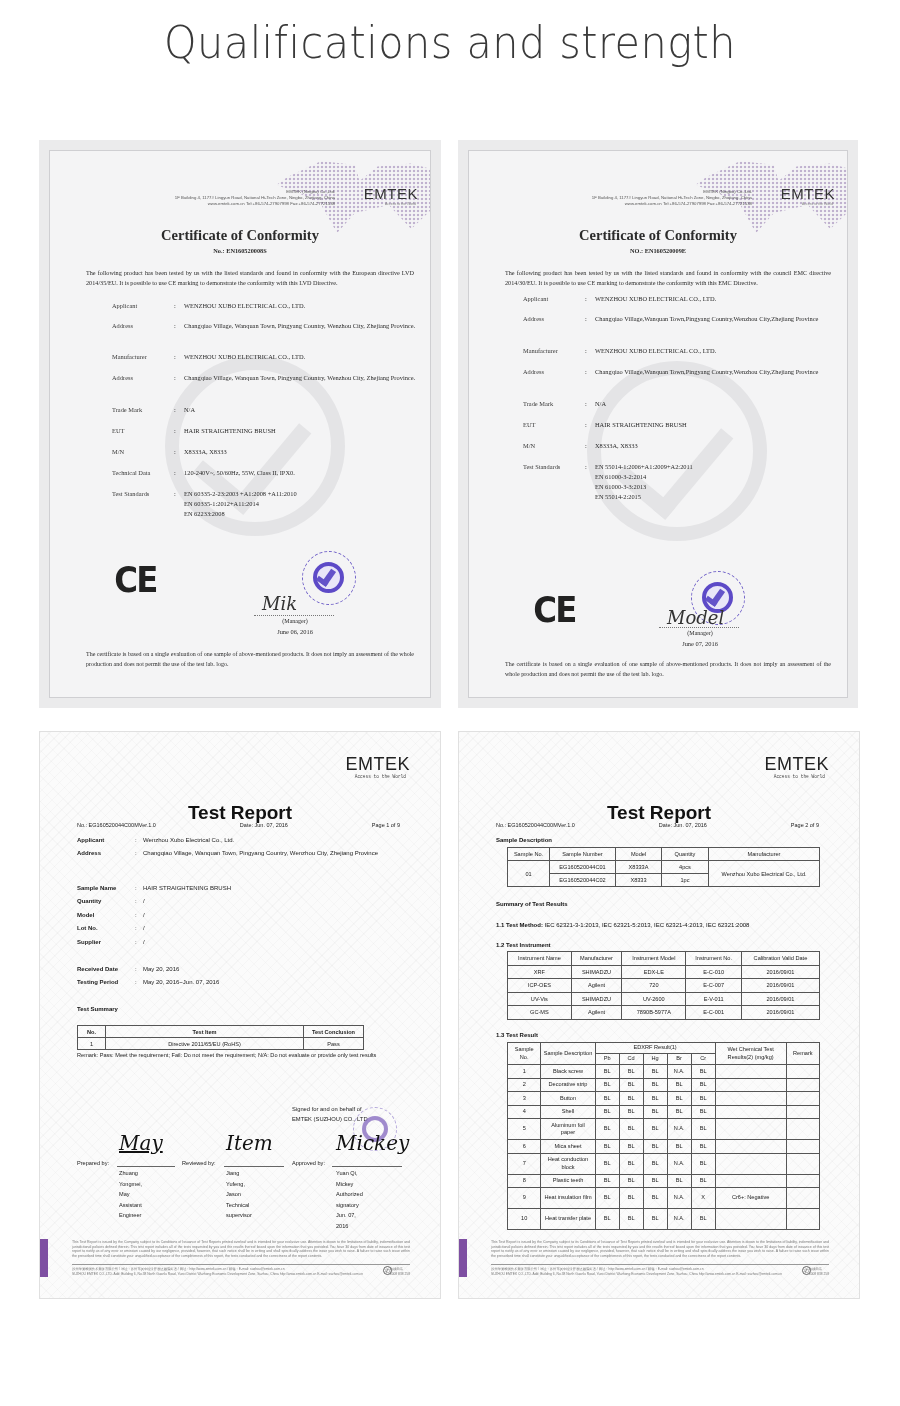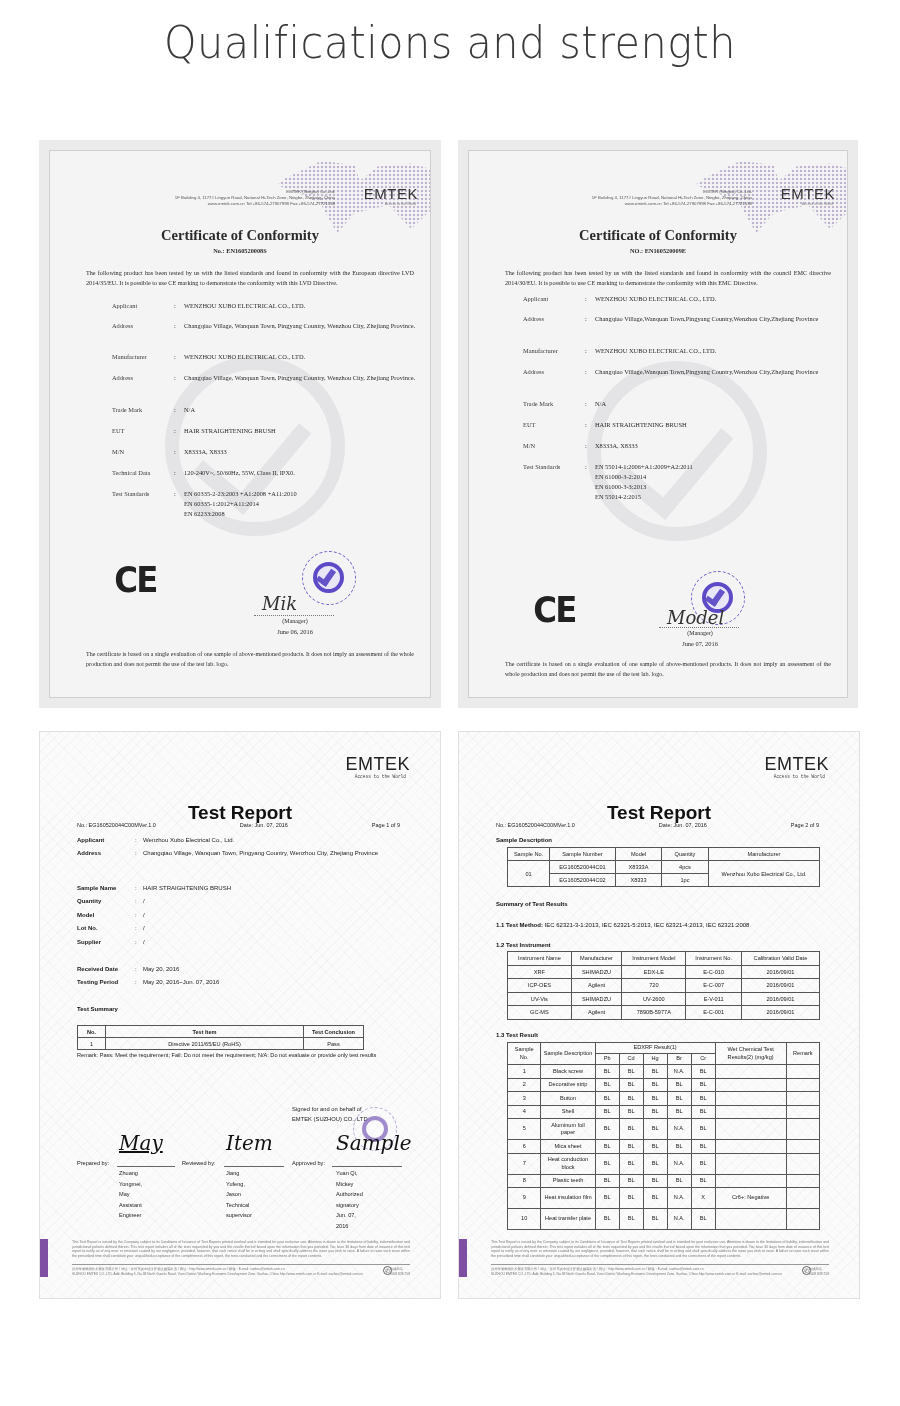--- a/index.html
+++ b/index.html
@@ -423,21 +423,21 @@
   <div class="rep-sign-block" style="left:142px;">
     <span class="prep" style="left:0;">Reviewed by:</span>
     <span class="sig" style="left:44px; top:-14px;">Item</span>
     <span class="sigline" style="left:42px; top:14px; width:60px;"></span>
     <span class="names" style="left:44px; top:16px; white-space:pre-line;">Jiang Yufeng,
 Jason
 Technical supervisor</span>
   </div>
   <div class="rep-sign-block" style="left:252px;">
     <span class="prep" style="left:0;">Approved by:</span>
-    <span class="sig" style="left:44px; top:-14px;">Sample</span>
+    <span class="sig" style="left:44px; top:-14px;">Mickey</span>
     <span class="sigline" style="left:40px; top:14px; width:70px;"></span>
     <span class="names" style="left:44px; top:16px; white-space:pre-line;">Yuan Qi,
 Mickey
 Authorized signatory
 Jun. 07, 2016</span>
   </div>
 
   <div class="rep-bar"></div>
   <div class="rep-disclaimer">This Test Report is issued by the Company subject to its Conditions of Issuance of Test Reports printed overleaf and is intended for your exclusive use. Attention is drawn to the limitations of liability, indemnification and jurisdictional policies defined therein. This test report includes all of the tests requested by you and the results thereof based upon the information that you provided. You have 30 days from date of issuance of this test report to notify us of any error or omission caused by our negligence, provided, however, that such notice shall be in writing and shall specifically address the issue you wish to raise. A failure to raise such issue within the prescribed time shall constitute your unqualified acceptance of the completeness of this report, the tests conducted and the correctness of the report contents.</div>
   <div class="rep-foot-line"></div>

